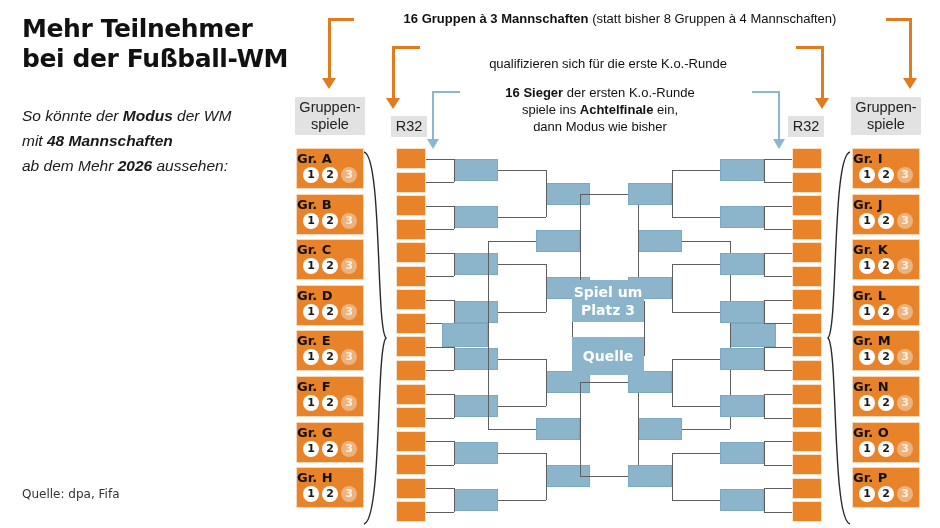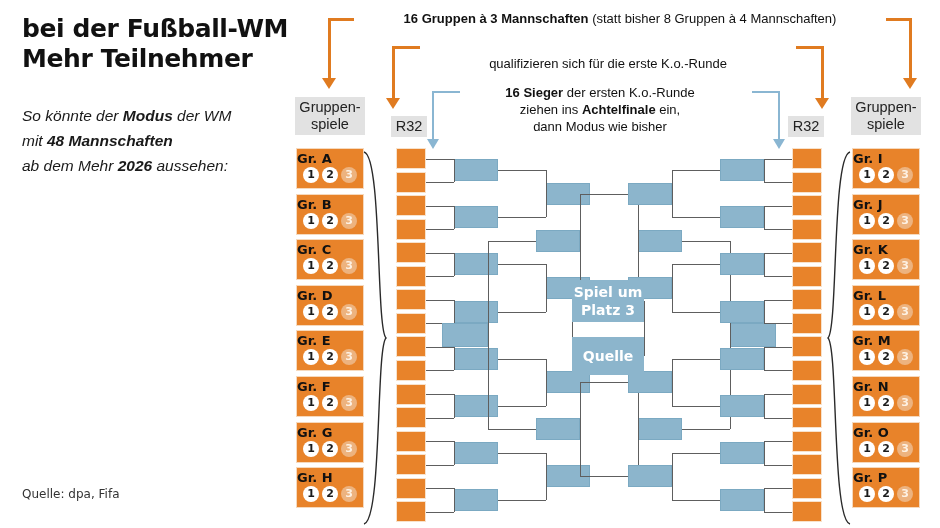--- a/index.html
+++ b/index.html
@@ -68,22 +68,22 @@
   .cl.h{height:1px;}
 
   svg.brace{position:absolute;overflow:visible;}
 </style>
 </head>
 <body>
 
 <div id="stage">
 
   <div class="headline">
+    <div class="h-line">Mehr Teilnehmer</div>
     <div class="h-line">bei der Fußball-WM</div>
-    <div class="h-line">Mehr Teilnehmer</div>
   </div>
 
   <div class="subhead">
     <span>So könnte der </span><b>Modus</b><span> der WM</span><br>
     <span>mit </span><b>48 Mannschaften</b><br>
     <span>ab dem Mehr </span><b>2026</b><span> aussehen:</span>
   </div>
 
   <div class="source">Quelle: dpa, Fifa</div>
 
@@ -91,21 +91,21 @@
     <b>16 Gruppen à 3 Mannschaften</b><span> (statt bisher 8 Gruppen à 4 Mannschaften)</span>
   </div>
 
   <div class="anno" id="anno2">
     <br>
     <span>qualifizieren sich für die erste K.o.-Runde</span>
   </div>
 
   <div class="anno" id="anno3">
     <b>16 Sieger</b><span> der ersten K.o.-Runde</span><br>
-    <span>ziehen ins </span><b>Achtelfinale</b><span> ein,</span><br>
+    <span>spiele ins </span><b>Achtelfinale</b><span> ein,</span><br>
     <span>dann Modus wie bisher</span>
   </div>
 
   <div class="colhead" id="hdr-gl" style="left:295px;top:97px;width:70px;">
     <div>Gruppen-</div>
     <div>spiele</div>
   </div>
 
   <div class="colhead" id="hdr-rl" style="left:391px;top:116px;width:36px;">R32</div>
 

